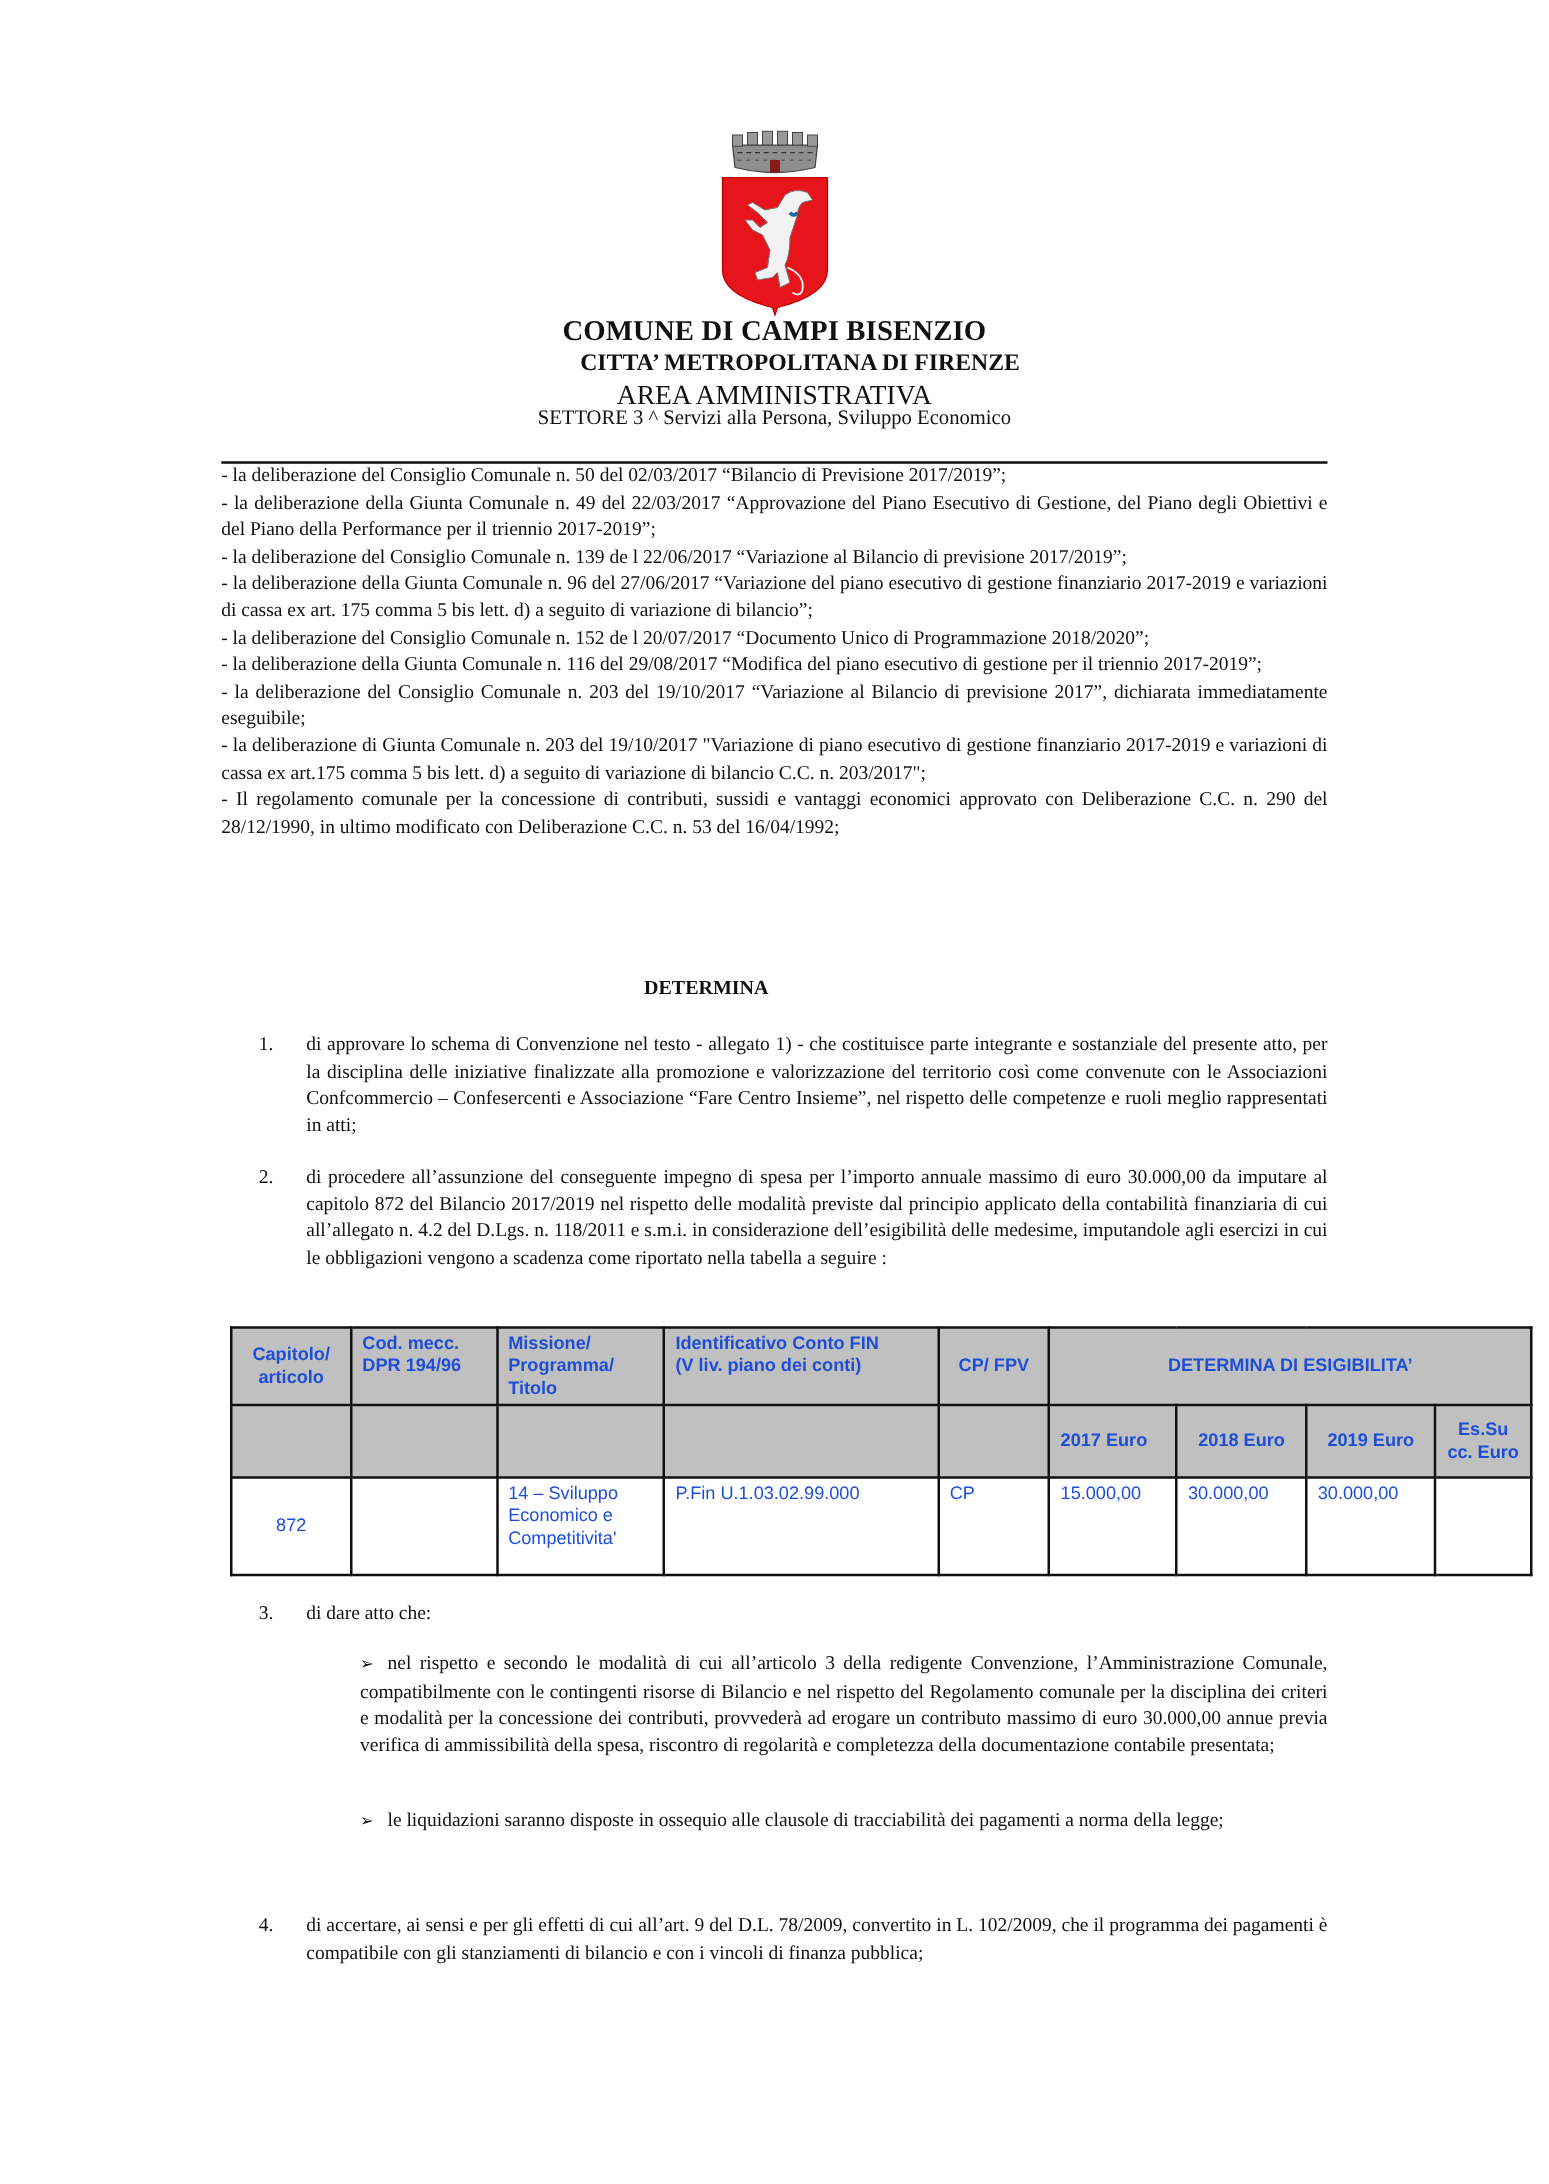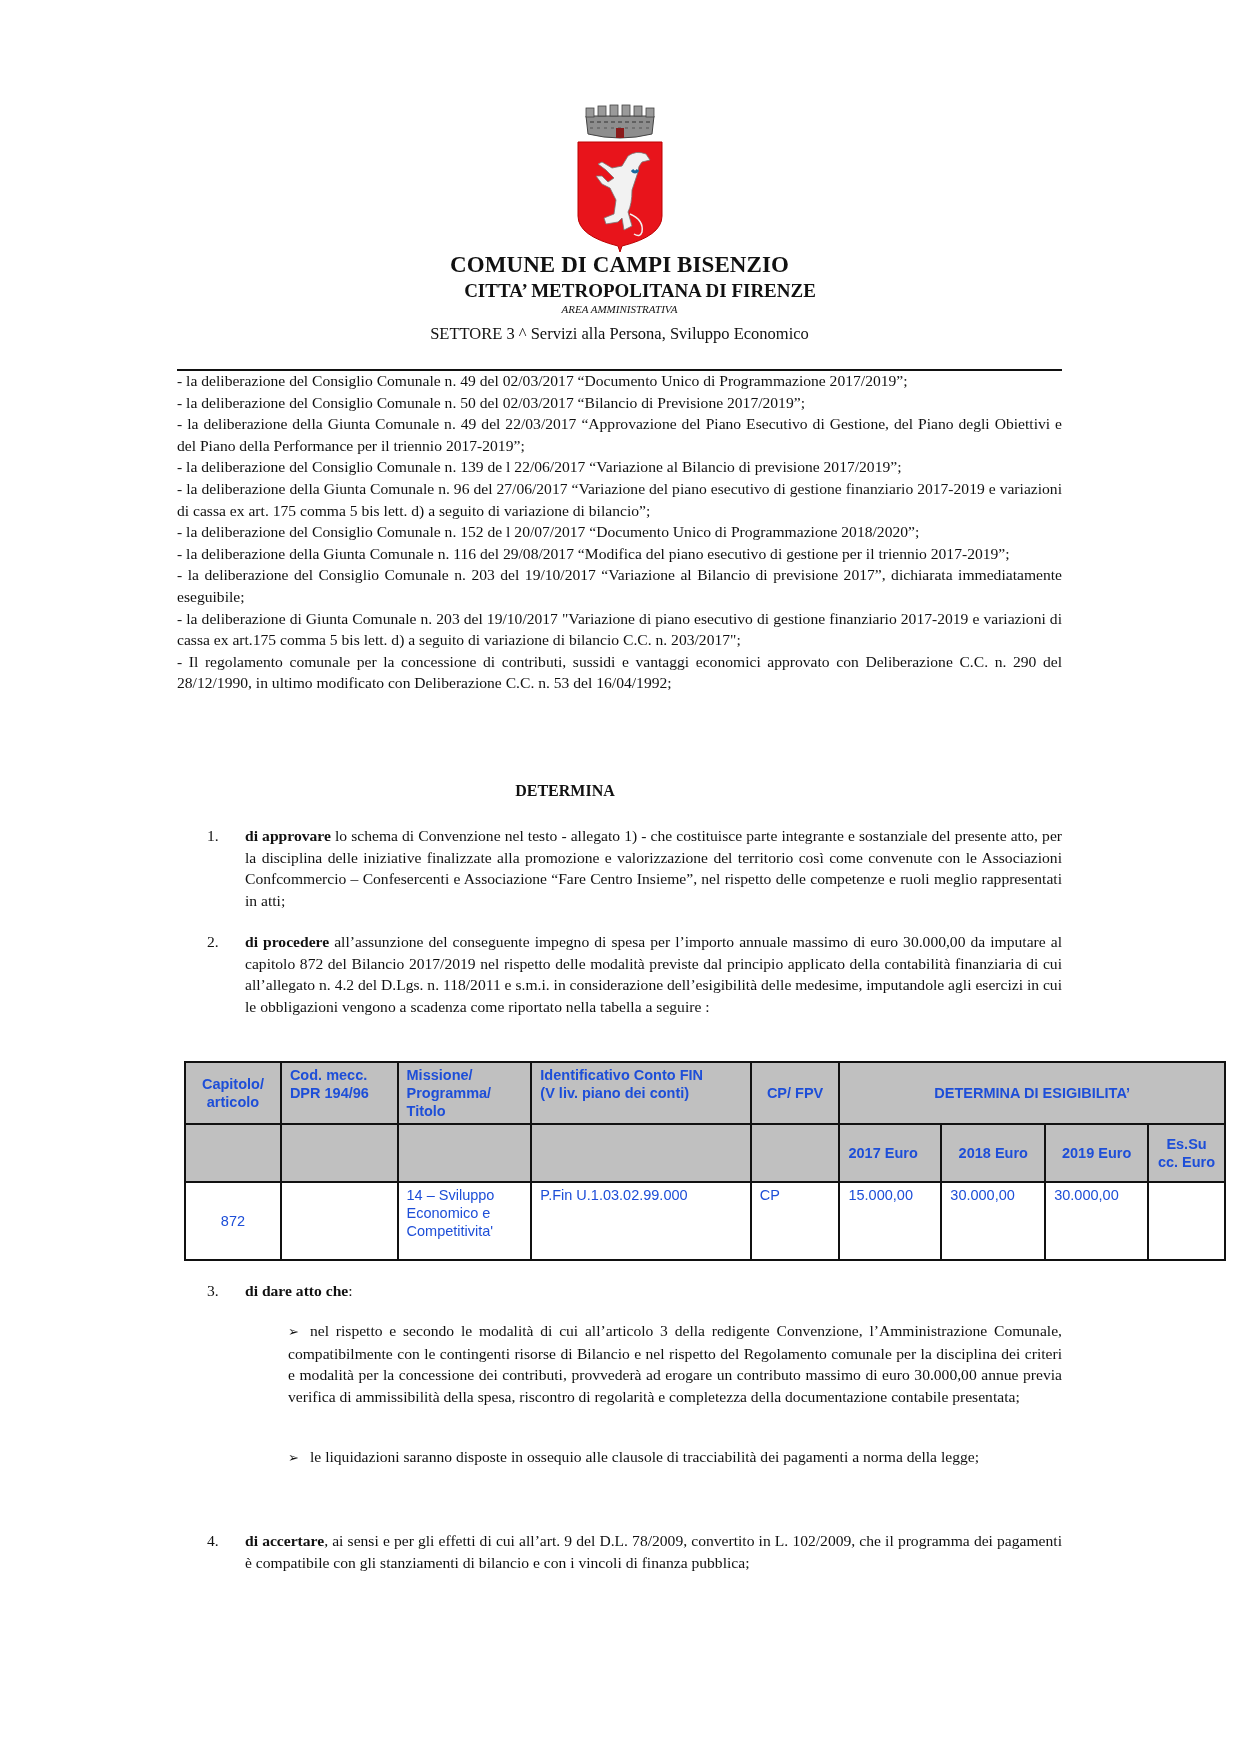--- a/index.html
+++ b/index.html
@@ -15,21 +15,21 @@
     .crest {
       position: absolute;
       left: 572px; top: 104px;
       width: 96px; height: 150px;
     }
     .crest svg { width: 96px; height: 150px; display: block; }
 
     .hdr { position: absolute; left: 0; width: 1239px; text-align: center; white-space: nowrap; }
     .hdr-title { top: 252px; font-size: 23px; font-weight: bold; letter-spacing: 0.1px; }
     .hdr-sub   { top: 280px; font-size: 19px; font-weight: bold; padding-left: 41px; }
-    .hdr-area  { top: 303px; font-size: 11px; font-style: italic; }
+    .hdr-area  { top: 303px; font-size: 22px; }
     .hdr-sett  { top: 324px; font-size: 16.5px; }
 
     .rule {
       position: absolute;
       left: 177px; top: 369px;
       width: 885px; height: 2px;
       background: #111;
     }
 
     
@@ -57,21 +57,21 @@
       font-size: 15.6px;
       line-height: 21.6px;
     }
     .item-num {
       position: absolute; left: 0; top: 0;
     }
     .item-text {
       margin-left: 38px;
       text-align: justify;
     }
-    .item-text b { font-weight: bold; }
+    .item-text b { font-weight: normal; }
 
     .item-1 { top: 825px; }
     .item-2 { top: 931px; }
     .item-3 { top: 1280px; }
     .item-4 { top: 1530px; }
 
     .bullet-block {
       position: absolute;
       left: 288px; width: 774px;
       font-size: 15.6px;
@@ -135,21 +135,20 @@
 </div>
 
 <div class="hdr hdr-title">COMUNE DI CAMPI BISENZIO</div>
 <div class="hdr hdr-sub">CITTA’ METROPOLITANA DI FIRENZE</div>
 <div class="hdr hdr-area">AREA AMMINISTRATIVA</div>
 <div class="hdr hdr-sett">SETTORE 3 ^ Servizi alla Persona, Sviluppo Economico</div>
 
 <div class="rule"></div>
 
 <div class="body-block premises">
-  <p class="premise">- la deliberazione del Consiglio Comunale n. 49 del 02/03/2017 “Documento Unico di Programmazione 2017/2019”;</p>
   <p class="premise">- la deliberazione del Consiglio Comunale n. 50 del 02/03/2017 “Bilancio di Previsione 2017/2019”;</p>
   <p class="premise">- la deliberazione della Giunta Comunale n. 49 del  22/03/2017 “Approvazione del Piano Esecutivo di Gestione, del Piano degli Obiettivi e del Piano della Performance per il triennio 2017-2019”;</p>
   <p class="premise">- la deliberazione del Consiglio Comunale n. 139 de l 22/06/2017 “Variazione al Bilancio di previsione 2017/2019”;</p>
   <p class="premise">- la deliberazione della Giunta Comunale n. 96 del 27/06/2017 “Variazione del piano esecutivo di gestione finanziario 2017-2019 e variazioni di cassa ex art. 175 comma 5 bis lett. d) a seguito di variazione di bilancio”;</p>
   <p class="premise">- la deliberazione del Consiglio Comunale n. 152 de l 20/07/2017 “Documento Unico di Programmazione 2018/2020”;</p>
   <p class="premise">- la deliberazione della Giunta Comunale n. 116 del 29/08/2017 “Modifica del piano esecutivo di gestione per il triennio 2017-2019”;</p>
   <p class="premise">- la deliberazione del Consiglio Comunale n. 203 del 19/10/2017 “Variazione al Bilancio di  previsione 2017”, dichiarata immediatamente eseguibile;</p>
   <p class="premise">- la deliberazione di Giunta Comunale n. 203 del 19/10/2017 "Variazione di piano esecutivo di gestione finanziario 2017-2019 e variazioni di cassa ex art.175 comma 5 bis lett. d) a seguito di variazione di bilancio C.C. n. 203/2017";</p>
   <p class="premise">- Il regolamento comunale per la concessione di contributi, sussidi e vantaggi economici approvato con Deliberazione C.C. n. 290 del 28/12/1990, in ultimo modificato con Deliberazione C.C. n. 53 del 16/04/1992;</p>
 </div>

